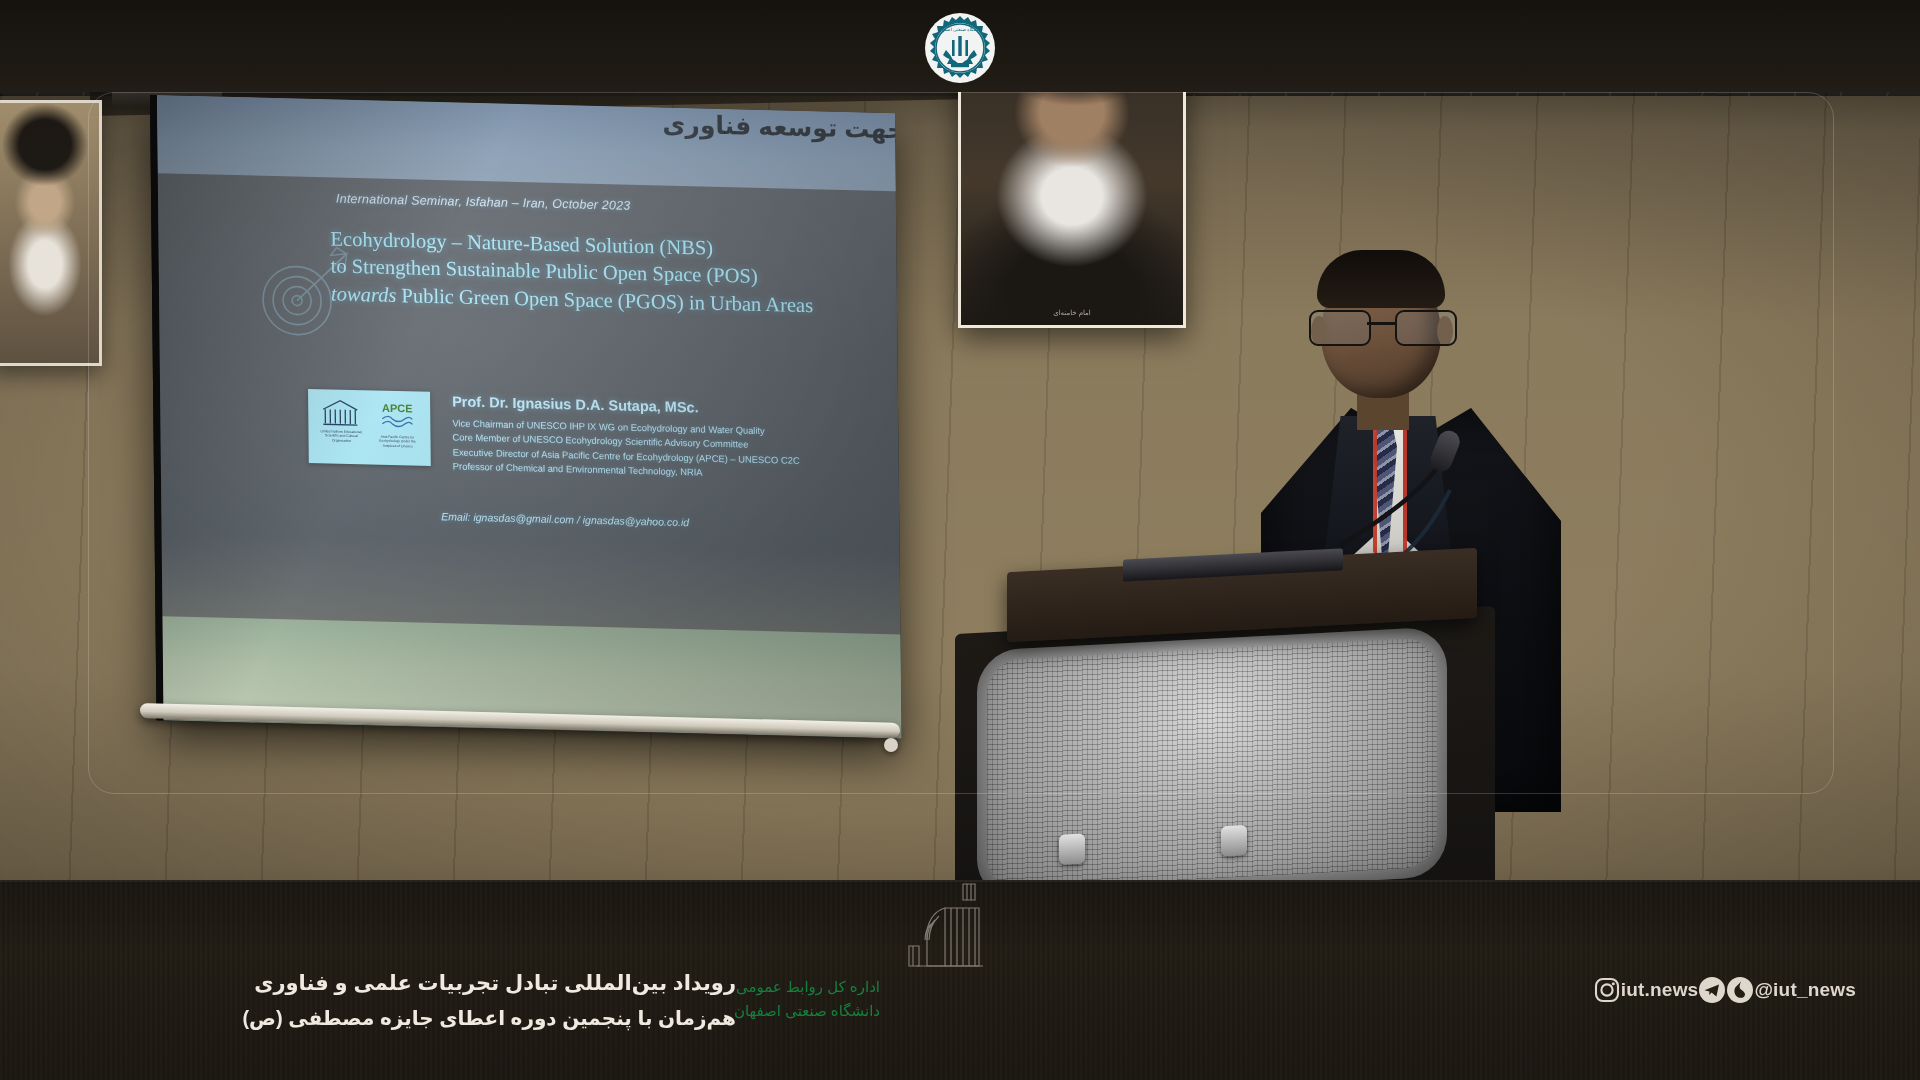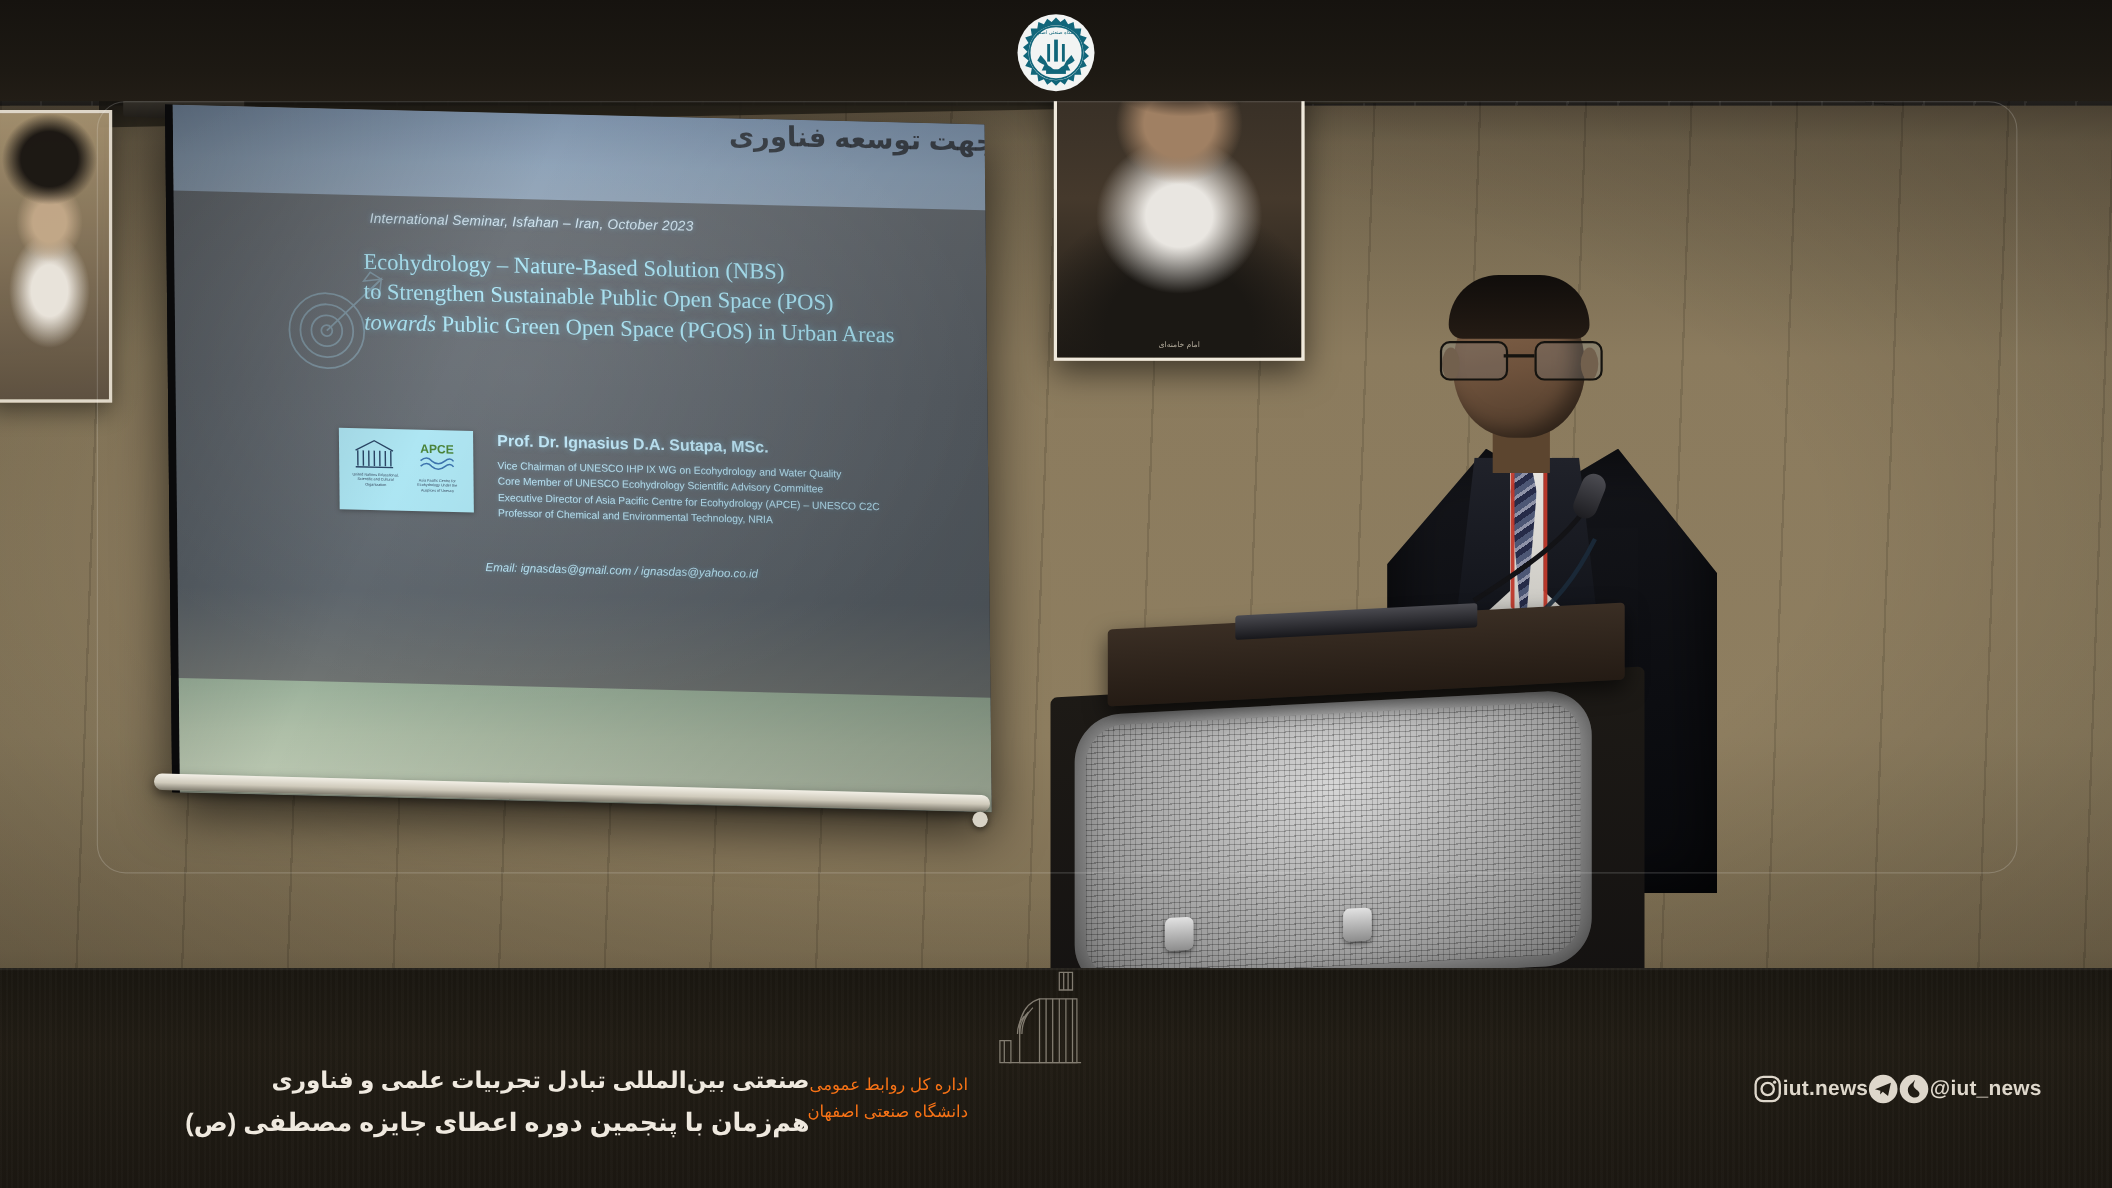--- a/index.html
+++ b/index.html
@@ -307,25 +307,25 @@
     width:72px;height:72px;z-index:30;
   }
 
   
   #headline{
     position:absolute;left:96px;top:968px;width:640px;
     direction:rtl;text-align:right;color:#efe9df;
     font-weight:700;z-index:25;
   }
   #headline .l1{font-size:21px;line-height:1.45;white-space:nowrap;}
-  #headline .l2{font-size:23px;line-height:1.45;white-space:nowrap;margin-top:6px;}
+  #headline .l2{font-size:20px;line-height:1.45;white-space:nowrap;margin-top:6px;}
 
   #org{
     position:absolute;left:640px;top:975px;width:240px;
-    direction:rtl;text-align:right;color:#f97316;z-index:25;
+    direction:rtl;text-align:right;color:#15803d;z-index:25;
   }
   #org div{font-size:15px;line-height:1.6;white-space:nowrap;}
   #org-mark{
     position:absolute;left:905px;top:880px;width:78px;height:90px;
     opacity:.55;z-index:24;
   }
 
   #socials{
     position:absolute;right:64px;top:976px;display:flex;align-items:center;z-index:25;
   }
@@ -488,21 +488,21 @@
     <path d="M22 38 q5 5 7 10 q-6 -1 -10 -5 Z"></path>
     <path d="M50 38 q-5 5 -7 10 q6 -1 10 -5 Z"></path>
     <path d="M26 46 q6 3 9 6 h-12 Z"></path>
     <path d="M46 46 q-6 3 -9 6 h12 Z"></path>
     <rect x="27" y="51" width="18" height="4.2"></rect>
   </g>
   <text x="36" y="19" font-size="4.6" fill="#11667a" text-anchor="middle" font-family="Liberation Sans, sans-serif">دانشگاه صنعتی اصفهان</text>
 </svg>
 
 <div id="headline">
-  <div class="l1">صنعتی بین‌المللی تبادل تجربیات علمی و فناوری</div>
+  <div class="l1">رویداد بین‌المللی تبادل تجربیات علمی و فناوری</div>
   <div class="l2">هم‌زمان با پنجمین دوره اعطای جایزه مصطفی (ص)</div>
 </div>
 
 <div id="org">
   <div>اداره کل روابط عمومی</div>
   <div>دانشگاه صنعتی اصفهان</div>
 </div>
 
 <svg id="org-mark" viewBox="0 0 78 90">
   <g fill="none" stroke="#ddd5c6" stroke-width="1.15" opacity=".95">

